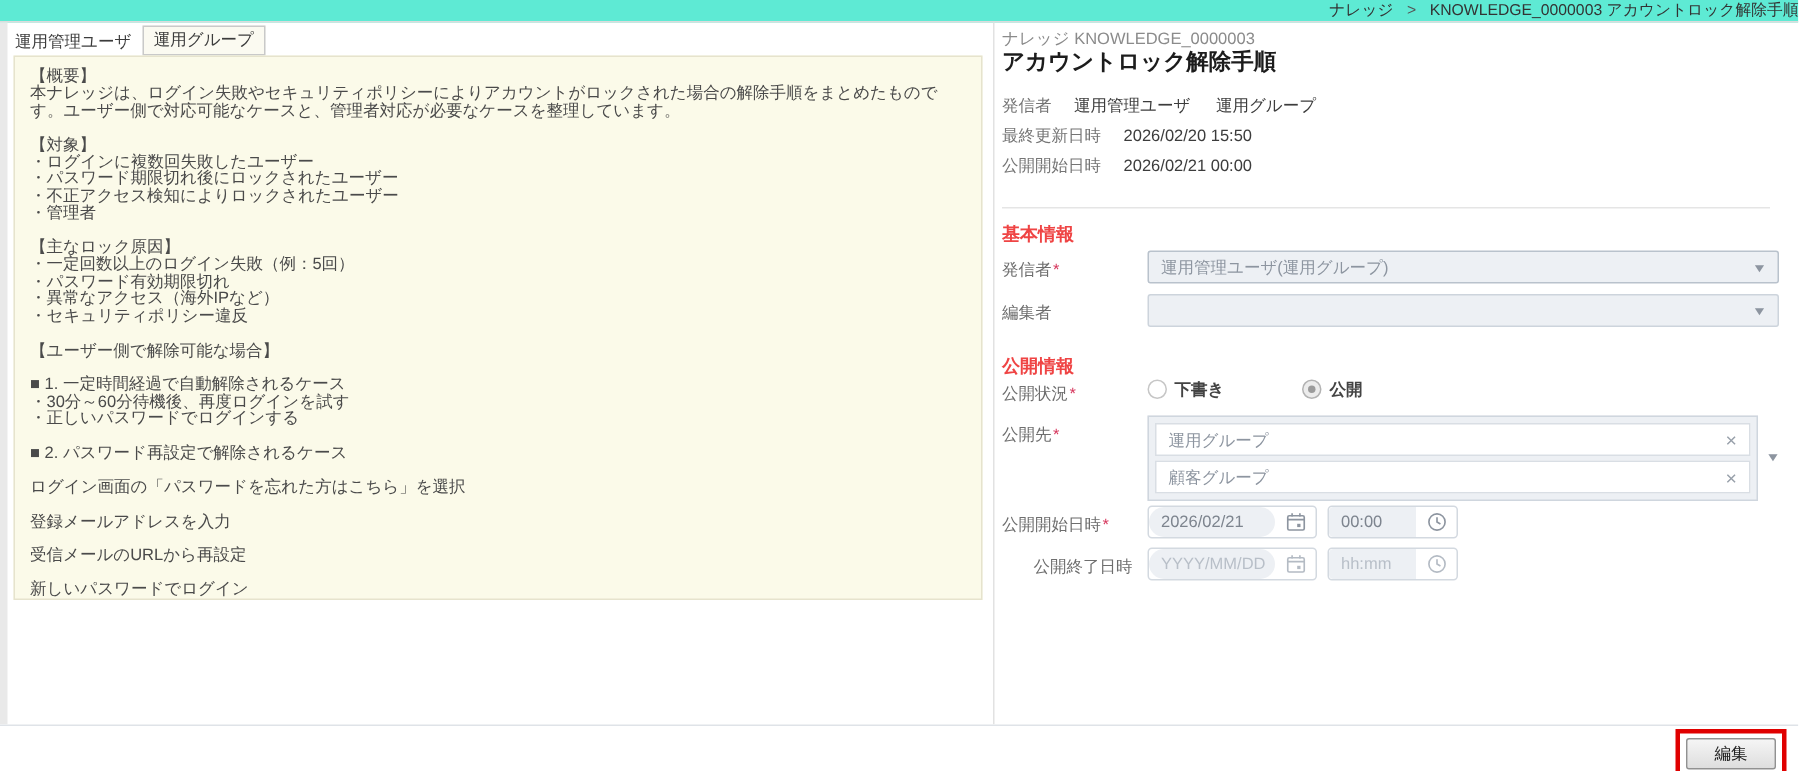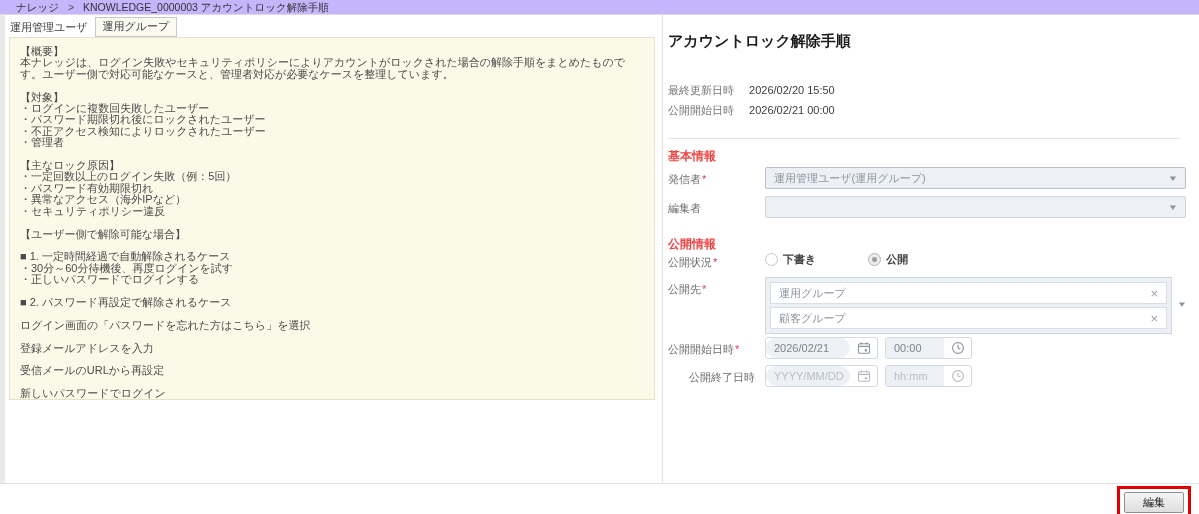--- a/index.html
+++ b/index.html
@@ -1,22 +1,22 @@
 <!DOCTYPE html>
 <html><head>
 <meta charset="utf-8">
 <style>
   * { margin:0; padding:0; box-sizing:border-box; }
   html,body { background:#fff; }
   body { font-family:"Liberation Sans","DejaVu Sans",sans-serif; }
   .screen { position:relative; width:1199px; height:514px; background:#fff; overflow:hidden; }
 
   
-  .breadcrumb { position:absolute; top:0; left:0; right:0; height:15px; background:#c4b5fd;
-    border-bottom:1px solid #dcdcdc; font-size:10.5px; color:#333; line-height:14px; padding-left:16px; }
+  .breadcrumb { position:absolute; top:0; left:0; right:0; height:15px; background:#5eead4;
+    border-bottom:1px solid #dcdcdc; font-size:10.5px; color:#333; line-height:14px; padding-left:16px;text-align:right; }
   .breadcrumb .sep { margin:0 6px; color:#555; }
 
   
   .left-gutter { position:absolute; left:0; top:15px; bottom:31px; width:5px; background:#e9e9e9; }
   .vdivider { position:absolute; left:662px; top:15px; bottom:31px; width:1px; background:#e2e2e2; }
 
   
   .left-header { position:absolute; left:10px; top:18px; height:18px; display:flex; align-items:center; font-size:11px; color:#3c3c3c; }
   .owner-badge { margin-left:7px; border:1px solid #c9c9c9; background:#fbfaf1; padding:1px 7px 2px; font-size:11px; color:#3c3c3c; }
   .content-box { position:absolute; left:9px; top:37px; width:646px; height:363px; background:#fbfae9;
@@ -117,22 +117,28 @@
 
 登録メールアドレスを入力
 
 受信メールのURLから再設定
 
 新しいパスワードでログイン</div>
 
   <div class="vdivider"></div>
 
   <div class="right-panel">
+    <div class="eyebrow">ナレッジ KNOWLEDGE_0000003</div>
     <div class="kb-title">アカウントロック解除手順</div>
 
+    <div class="meta-row" style="top:48px;">
+      <span class="mlabel">発信者</span>
+      <span>運用管理ユーザ</span>
+      <span class="mval2">運用グループ</span>
+    </div>
     <div class="meta-row" style="top:68px;">
       <span class="mlabel">最終更新日時</span>
       <span>2026/02/20 15:50</span>
     </div>
     <div class="meta-row" style="top:88px;">
       <span class="mlabel">公開開始日時</span>
       <span>2026/02/21 00:00</span>
     </div>
 
     <div class="hdivider"></div>

